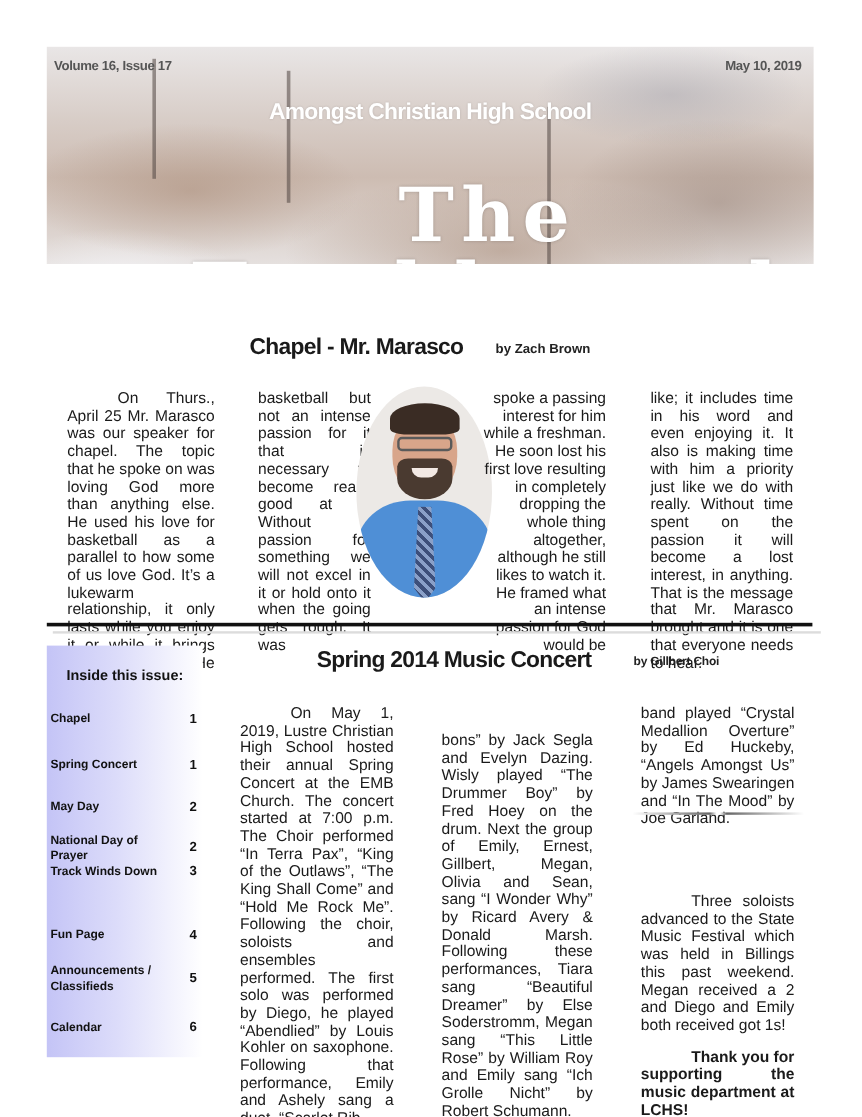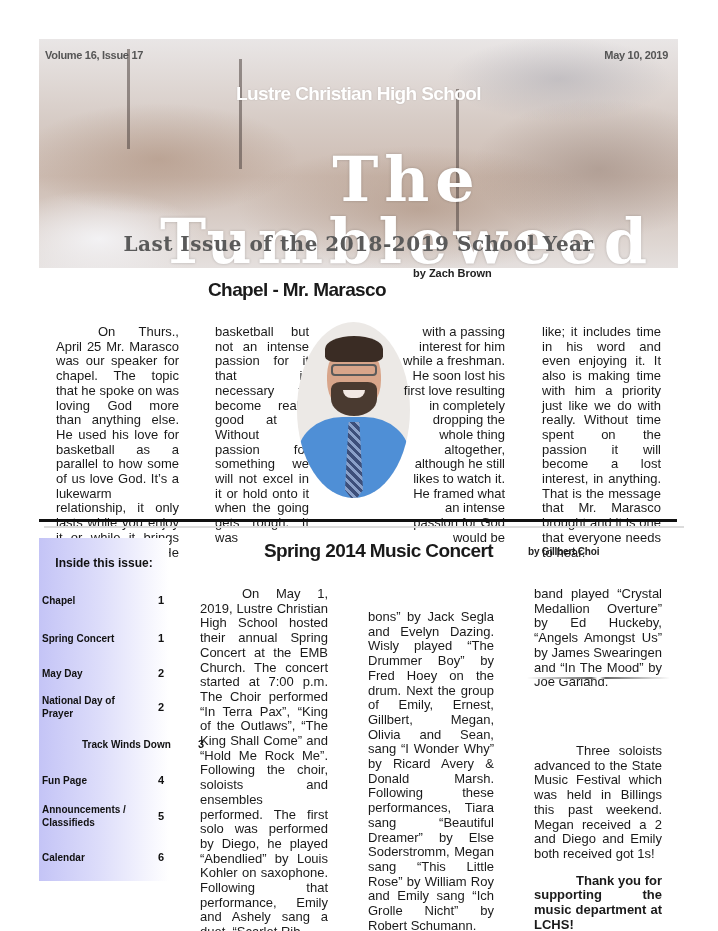--- a/index.html
+++ b/index.html
@@ -1,36 +1,36 @@
 <!DOCTYPE html>
 <html><head>
 <meta charset="utf-8">
 <style>
   html, body { margin:0; padding:0; background:#ffffff; }
   body { width:718px; height:931px; position:relative; overflow:hidden; font-family:"Liberation Sans", sans-serif; color:#1a1a1a; }
 
   .masthead {
-    position:absolute; left:39px; top:39px; width:639px; height:229px; overflow:hidden;
+    position:absolute; left:39px; top:39px; width:639px; height:181px; overflow:hidden;
     background:
       radial-gradient(ellipse 200px 80px at 120px 120px, rgba(170,140,120,0.55), transparent 70%),
       radial-gradient(ellipse 260px 90px at 380px 170px, rgba(165,135,115,0.55), transparent 70%),
       radial-gradient(ellipse 180px 100px at 560px 130px, rgba(150,130,120,0.5), transparent 70%),
       radial-gradient(ellipse 160px 60px at 520px 40px, rgba(160,160,170,0.45), transparent 70%),
       radial-gradient(ellipse 150px 70px at 60px 200px, rgba(245,245,248,0.9), transparent 70%),
       linear-gradient(180deg, #e9e6e6 0%, #d7ccc6 35%, #cdbcb2 60%, #e5e0de 100%);
   }
   .post { position:absolute; width:3px; background:rgba(80,70,65,0.55); }
   .mh-vol { position:absolute; left:6px; top:10px; font-size:11px; font-weight:bold; color:#555; letter-spacing:-0.3px; font-family:"Liberation Sans", sans-serif; }
   .mh-date { position:absolute; right:10px; top:10px; font-size:11px; font-weight:bold; color:#555; letter-spacing:-0.3px; }
   .mh-school { position:absolute; left:0; width:100%; top:44px; text-align:center; font-size:19px; font-weight:bold; color:#ffffff; letter-spacing:-0.6px; text-shadow:0 0 2px rgba(0,0,0,0.15); }
   .mh-title { position:absolute; left:0; width:100%; top:110px; text-align:center; font-family:"DejaVu Serif", serif; font-size:62px; font-weight:bold; color:#ffffff; letter-spacing:6px; line-height:1; text-shadow:0 0 3px rgba(0,0,0,0.2);padding-left:48px; }
   .mh-sub { position:absolute; left:0; width:100%; top:193px; text-align:center; font-family:"DejaVu Serif", serif; font-size:20px; font-weight:bold; color:#5a5a5a; letter-spacing:0.5px; }
 
   .art1-title { position:absolute; left:208px; top:279px; font-size:19px; font-weight:bold; color:#1a1a1a; letter-spacing:-0.6px; font-family:"Liberation Sans", sans-serif; }
-  .art1-by { position:absolute; left:413px; top:267px; font-size:11px; font-weight:bold; color:#222; }
+  .art1-by { position:absolute; left:413px; top:285px; font-size:11px; font-weight:bold; color:#222; }
 
   .col { position:absolute; font-size:13px; line-height:14.7px; text-align:justify; color:#1a1a1a; }
   .col p { margin:12px; }
   .indent { text-indent:42px; }
 
   .portrait {
     position:absolute; left:297px; top:322px; width:113px; height:176px; border-radius:50%;
     overflow:hidden; background:#ece9e6;
   }
   .portrait .shirt { position:absolute; left:0; top:95px; width:113px; height:100px; background:#4f8fd6; border-radius:40% 40% 0 0; }
@@ -60,21 +60,21 @@
 </style>
 </head>
 <body>
 
 <div class="masthead">
   <div class="post" style="left:88px; top:10px; height:100px;"></div>
   <div class="post" style="left:200px; top:20px; height:110px;"></div>
   <div class="post" style="left:417px; top:50px; height:150px;"></div>
   <div class="mh-vol">Volume 16, Issue 17</div>
   <div class="mh-date">May 10, 2019</div>
-  <div class="mh-school">Lustre Christian High School</div>
+  <div class="mh-school">Amongst Christian High School</div>
   <div class="mh-title">The Tumbleweed</div>
   <div class="mh-sub">Last Issue of the 2018-2019 School Year</div>
 </div>
 
 <div class="art1-title">Chapel - Mr. Marasco</div>
 <div class="art1-by">by  Zach Brown</div>
 
 <div class="col" style="left:44px; top:313px; width:147px;">
   <p class="indent">On Thurs., April 25 Mr. Marasco was our speaker for chapel. The topic that he spoke on was loving God more than anything else. He used his love for basketball as a parallel to how some of us love God. It’s a lukewarm relationship, it only lasts while you enjoy it or while it brings something back. He liked</p>
 </div>
@@ -86,21 +86,21 @@
   <div class="shirt"></div>
   <div class="face"></div>
   <div class="hair"></div>
   <div class="beard"></div>
   <div class="mouth"></div>
   <div class="glasses"></div>
   <div class="tie"></div>
 </div>
 
 <div class="col" style="left:390px; top:313px; width:127px; text-align:right;">
-  <p>with a passing interest for him while a freshman. He soon lost his first love resulting in completely dropping the whole thing altogether, although he still likes to watch it. He framed what an intense passion for God would be</p>
+  <p>spoke a passing interest for him while a freshman. He soon lost his first love resulting in completely dropping the whole thing altogether, although he still likes to watch it. He framed what an intense passion for God would be</p>
 </div>
 <div class="col" style="left:530px; top:313px; width:143px;">
   <p>like; it includes time in his word and even enjoying it. It also is making time with him a priority just like we do with really. Without time spent on the passion it will become a lost interest, in anything. That is the message that Mr. Marasco brought and it is one that everyone needs to hear.</p>
 </div>
 
 <div class="rule-thick"></div>
 <div class="rule-thin"></div>
 
 <div class="sidebar">
   <div class="sb-title">Inside this issue:</div>
@@ -113,21 +113,21 @@
     <span class="sb-page">1</span>
   </div>
   <div class="sb-item" style="top:128px;">
     <span class="sb-label">May Day</span>
     <span class="sb-page">2</span>
   </div>
   <div class="sb-item" style="top:156px;">
     <span class="sb-label">National Day of Prayer</span>
     <span class="sb-page">2</span>
   </div>
-  <div class="sb-item" style="top:199px;margin-left:40px;">
+  <div class="sb-item" style="top:182px;">
     <span class="sb-label">Track Winds Down</span>
     <span class="sb-page">3</span>
   </div>
   <div class="sb-item" style="top:235px;">
     <span class="sb-label">Fun Page</span>
     <span class="sb-page">4</span>
   </div>
   <div class="sb-item" style="top:265px;">
     <span class="sb-label">Announcements / Classifieds</span>
     <span class="sb-page">5</span>

